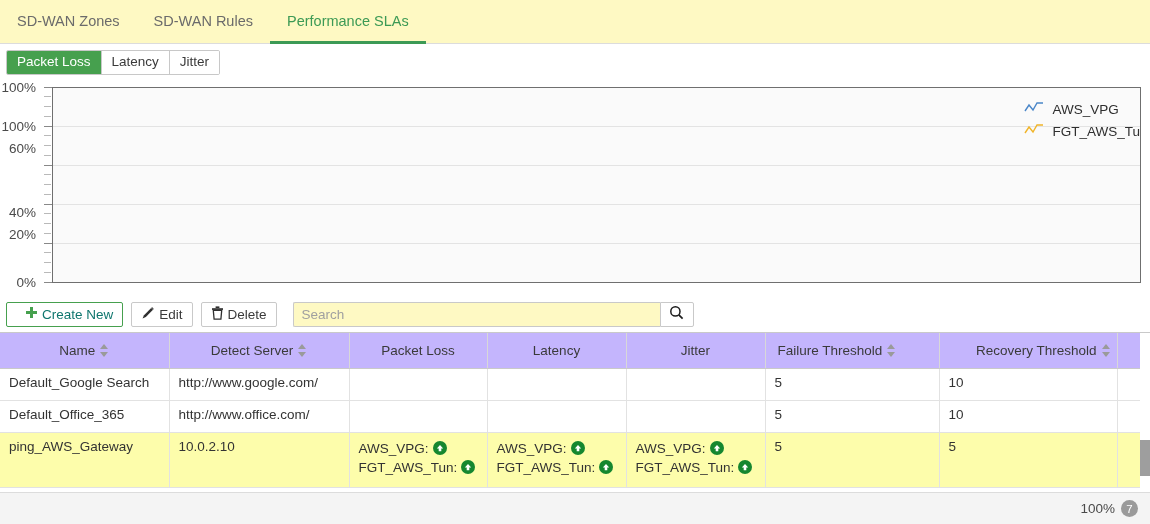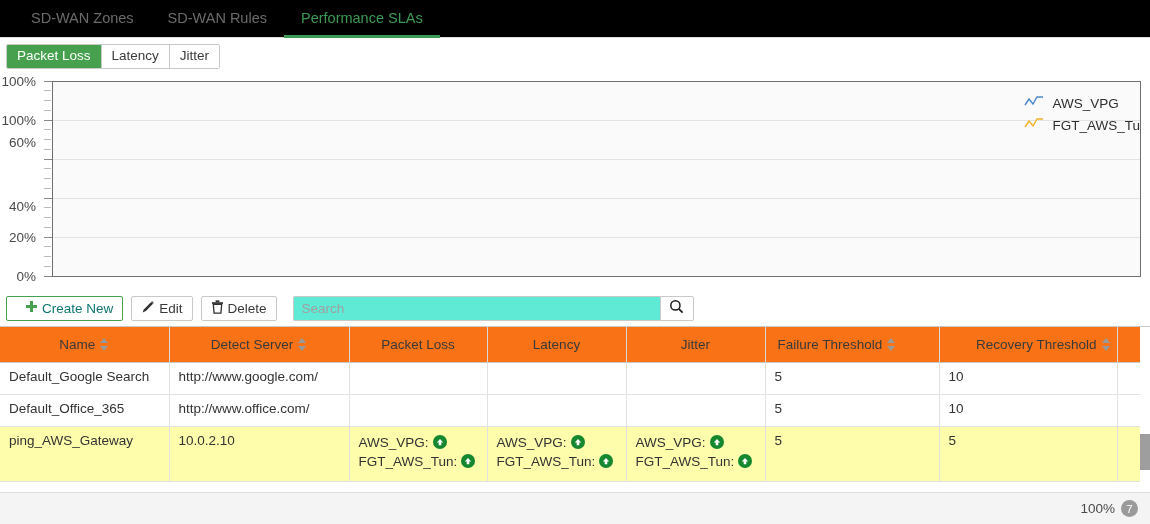--- a/index.html
+++ b/index.html
@@ -19,26 +19,25 @@
   .app {
     position: relative;
     width: 1150px;
     height: 524px;
     box-sizing: border-box;
   }
 
   
   .tabstrip {
     position: relative;
-    height: 38px;
+    height: 44px;
     border-bottom: 1px solid #dcdcdc;
-    background: #000000;
+    background: #fef9c3;
     display: flex;
     align-items: stretch;
-    padding-left: 14px;
     box-sizing: border-box;
   }
   .tab {
     display: flex;
     align-items: center;
     padding: 0 17px;
     font-size: 14.5px;
     color: #6b6b6b;
     cursor: pointer;
     border-bottom: 3px solid transparent;
@@ -202,21 +201,21 @@
     height: 25px;
     border: 1px solid #c9c9c9;
     border-right: none;
     border-radius: 2px 0 0 2px;
     padding: 0 8px;
     font-size: 13.5px;
     font-family: "Liberation Sans", sans-serif;
     color: #333333;
     outline: none;
     box-sizing: border-box;
-    background: #5eead4;
+    background: #fef9c3;
   }
   .searchbox input::placeholder { color: #a0a0a0; }
   .searchbtn {
     width: 34px;
     height: 25px;
     border: 1px solid #c9c9c9;
     border-radius: 0 2px 2px 0;
     background: #ffffff;
     display: flex;
     align-items: center;
@@ -230,21 +229,21 @@
     position: relative;
     width: 1150px;
     border-top: 1px solid #c9c9c9;
   }
   table.grid {
     border-collapse: collapse;
     width: 1150px;
     table-layout: fixed;
   }
   table.grid th {
-    background: #f97316;
+    background: #c4b5fd;
     border-right: 1px solid #d8d8d8;
     border-bottom: 1px solid #c9c9c9;
     font-weight: normal;
     font-size: 13.5px;
     color: #3a3a3a;
     height: 35px;
     text-align: center;
     padding: 0 6px;
     white-space: nowrap;
     box-sizing: border-box;
@@ -378,21 +377,21 @@
     </div>
   </div>
 
   <div class="chartwrap">
 
     <div class="yaxis">
       <div class="ytick" style="top:9px">100%</div>
       <div class="ytick" style="top:48px">100%</div>
       <div class="ytick" style="top:70px">60%</div>
       <div class="ytick" style="top:134px">40%</div>
-      <div class="ytick" style="top:165px">20%</div>
+      <div class="ytick" style="top:156px">20%</div>
       <div class="ytick" style="top:204px">0%</div>
     </div>
 
     <div class="ticksrail">
       <div class="majortick" style="top:9px"></div>
       <div class="minortick" style="top:18px"></div>
       <div class="minortick" style="top:28px"></div>
       <div class="minortick" style="top:38px"></div>
       <div class="majortick" style="top:48px"></div>
       <div class="minortick" style="top:57px"></div>

